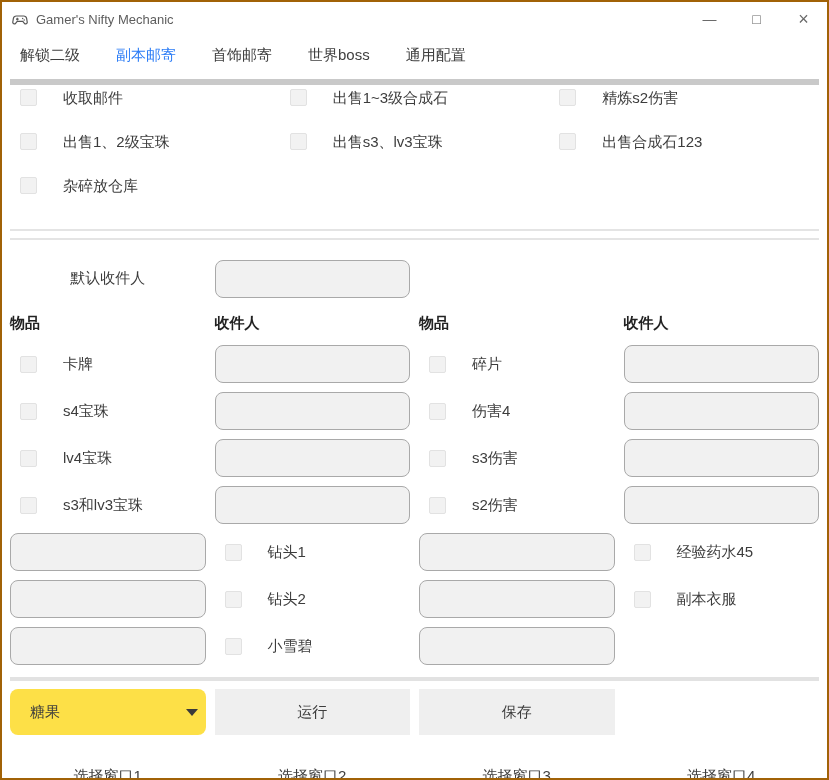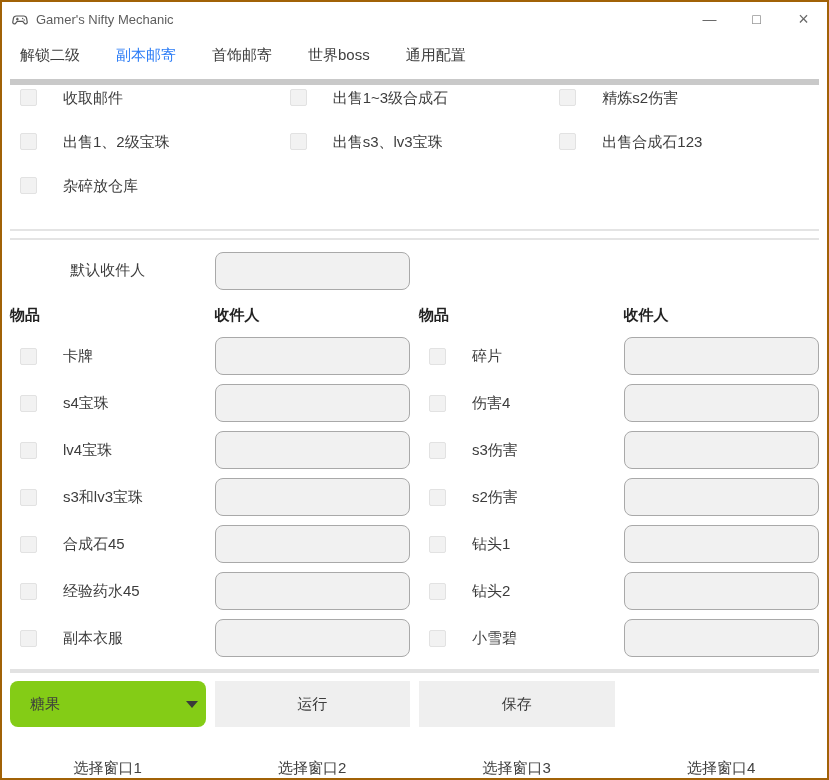--- a/index.html
+++ b/index.html
@@ -64,21 +64,21 @@
   .double-sep .line + .line { margin-top: 7px; }
 
   
   .grid4 {
     display: grid;
     grid-template-columns: repeat(4, 1fr);
     column-gap: 9px;
     padding: 0 8px;
   }
 
-  .default-row { padding-top: 12px; }
+  .default-row { padding-top: 20px; }
   .default-label {
     display: flex; align-items: center; justify-content: center;
     font-size: 15px; color: #3c3c3c; height: 36px;
   }
   .text-input {
     width: 100%; height: 36px;
     background: #f1f1f1;
     border: 1px solid #a9a9a9;
     border-radius: 8px;
     font-family: "Liberation Sans", sans-serif;
@@ -108,21 +108,21 @@
   .btn {
     height: 46px; width: 100%;
     background: #efefef;
     border: none; border-radius: 0;
     font-family: "Liberation Sans", sans-serif;
     font-size: 15px; color: #3d3d3d;
     cursor: default;
   }
   .dropdown {
     height: 46px; width: 100%;
-    background: #84cc16; border-radius: 8px;
+    background: #fde047; border-radius: 8px;
     display: flex; align-items: center; justify-content: space-between;
     padding: 0 8px 0 20px;
     font-size: 15px; color: #3d3d3d;
     cursor: default;
   }
   .caret {
     width: 0; height: 0;
     border-left: 6px solid transparent;
     border-right: 6px solid transparent;
     border-top: 7px solid #3a3a3a;
@@ -272,24 +272,20 @@
         <input class="text-input" value="" style="">
       </div>
     <div class="label-cell">
       <span class="checkbox"></span>
       <span>s2伤害</span>
     </div>
     <div class="input-cell">
         <input class="text-input" value="" style="">
       </div>
 
-    <div class="label-cell">
-      <span class="checkbox"></span>
-      <span>合成石45</span>
-    </div>
     <div class="input-cell">
         <input class="text-input" value="" style="">
       </div>
     <div class="label-cell">
       <span class="checkbox"></span>
       <span>钻头1</span>
     </div>
     <div class="input-cell">
         <input class="text-input" value="" style="">
       </div>

